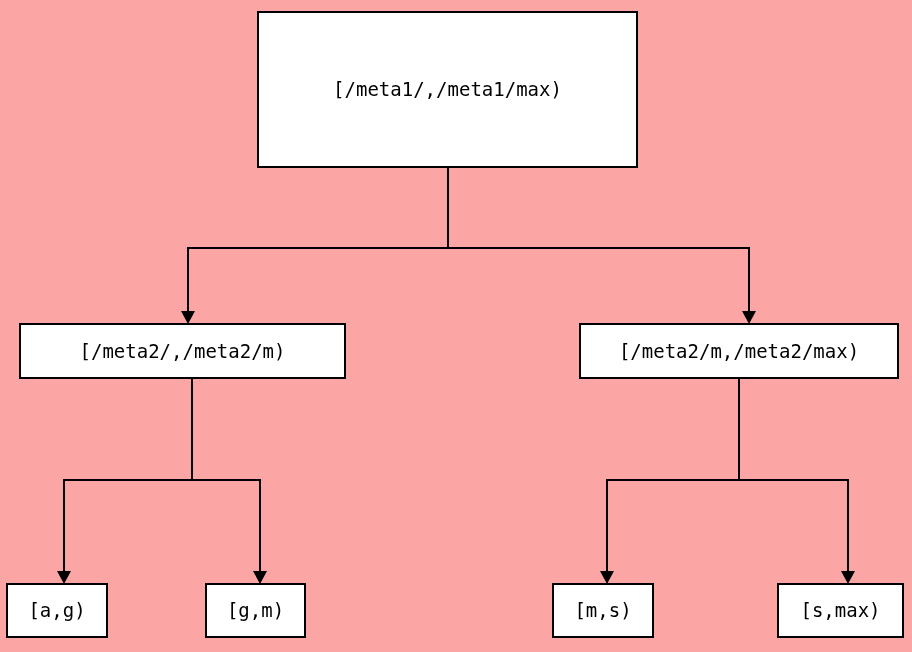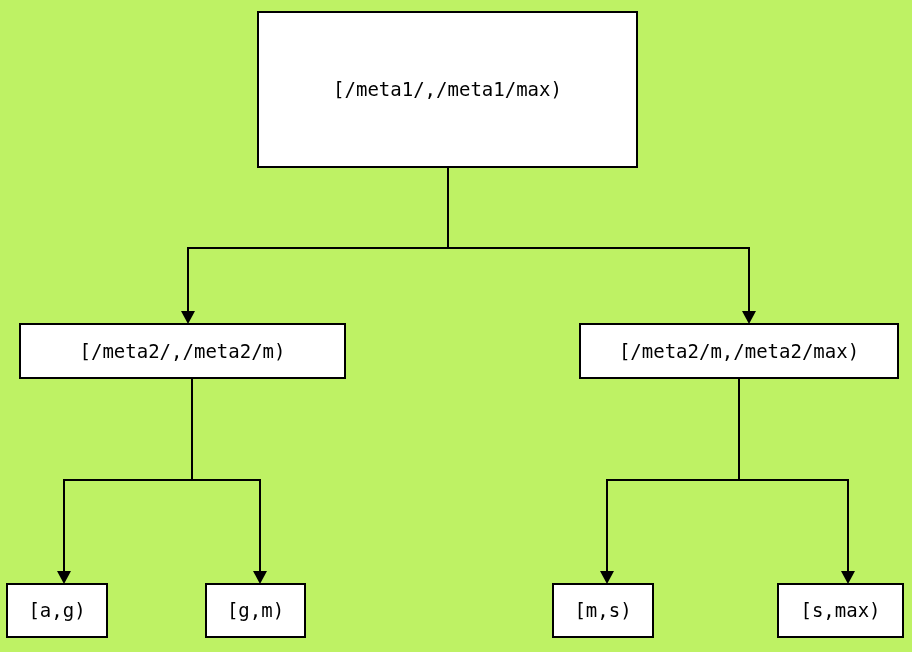--- a/index.html
+++ b/index.html
@@ -11,21 +11,21 @@
   body {
     width: 912px;
     height: 652px;
     font-family: "DejaVu Sans Mono", "Liberation Mono", monospace;
     overflow: hidden;
   }
   #diagram-root {
     position: relative;
     width: 912px;
     height: 652px;
-    background: #bef264;
+    background: #fca5a5;
   }
   svg.tree-canvas {
     display: block;
     width: 912px;
     height: 652px;
   }
   .node-box {
     fill: #ffffff;
     stroke: #000000;
     stroke-width: 2;

